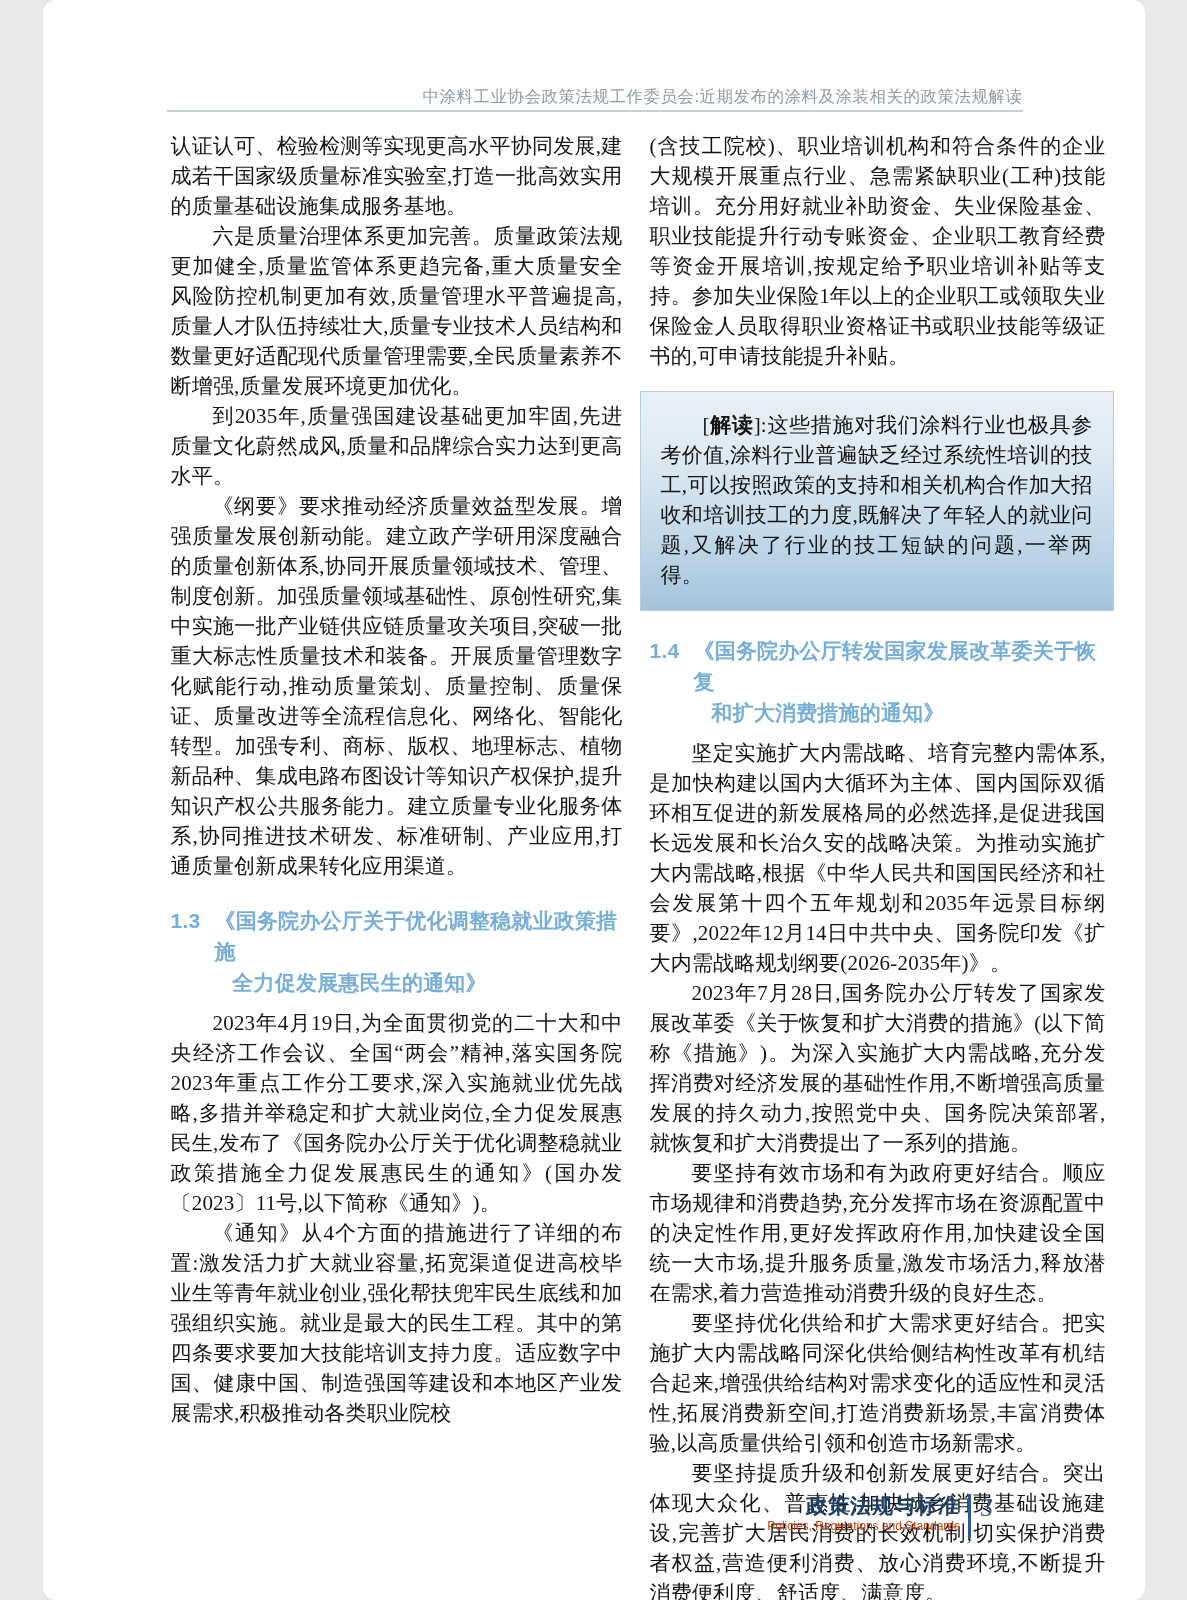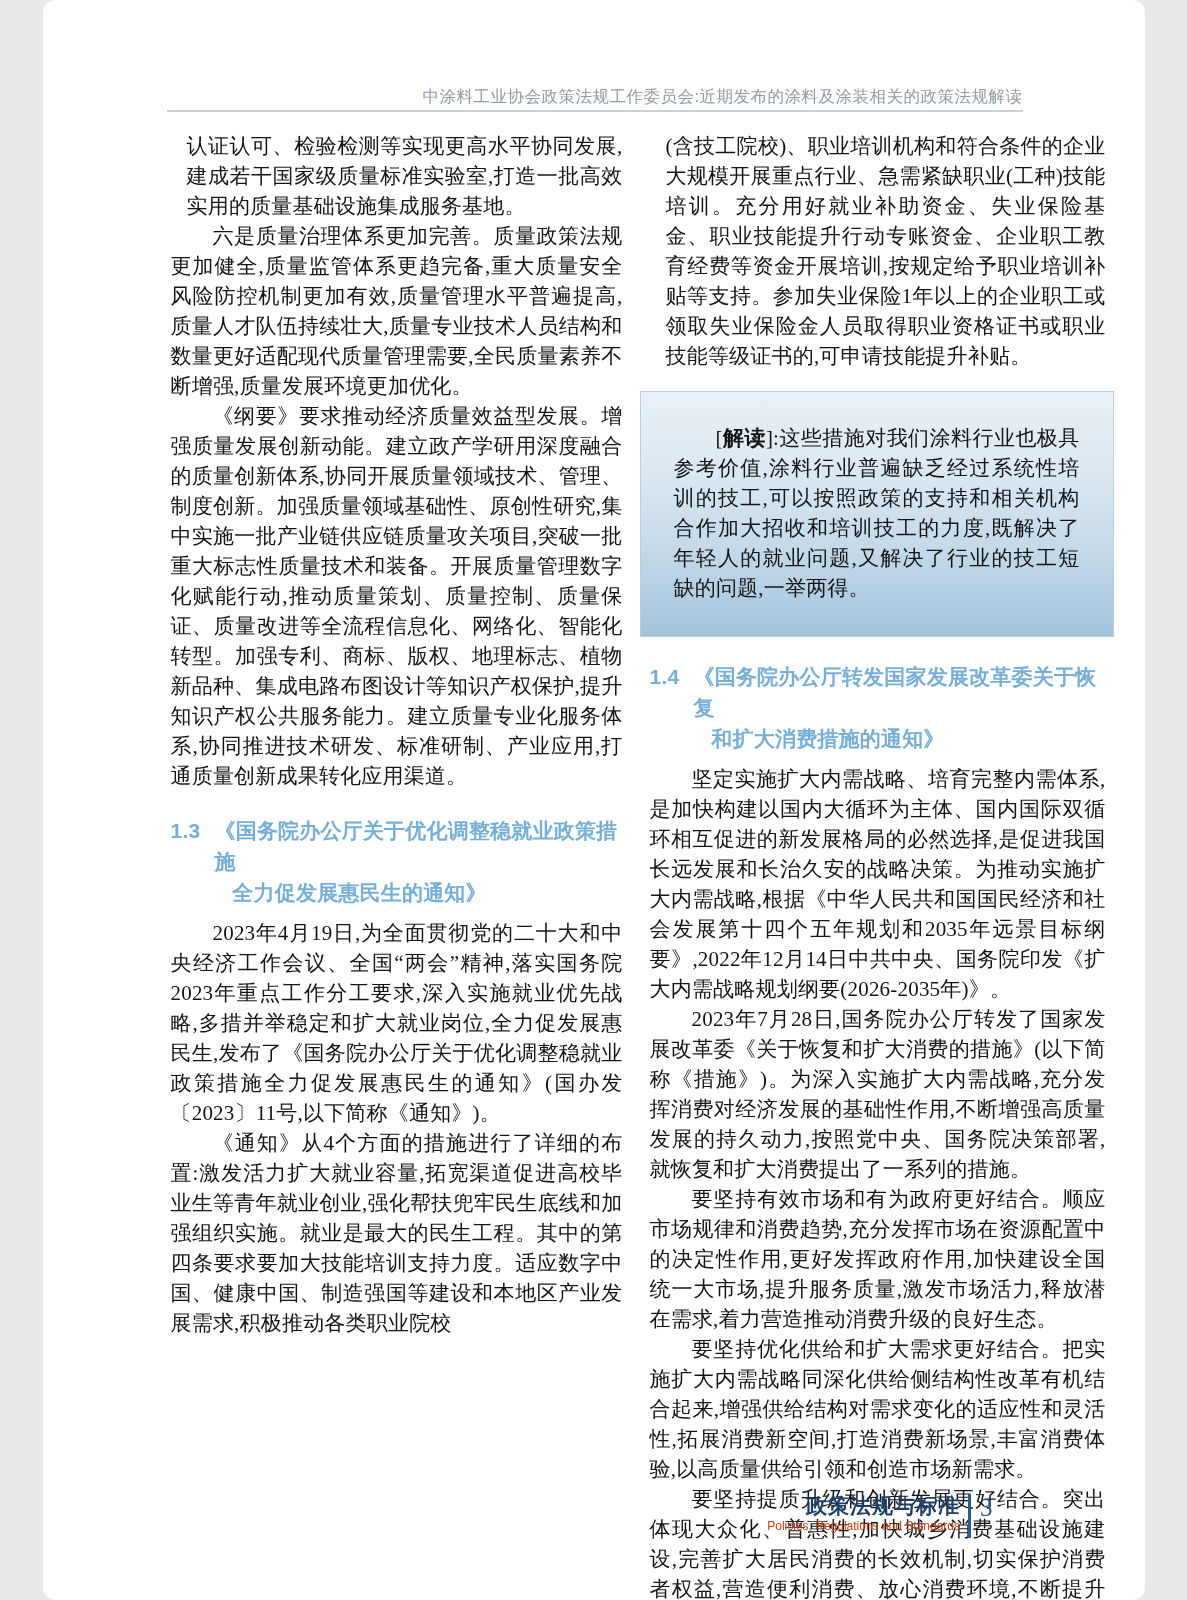--- a/index.html
+++ b/index.html
@@ -28,29 +28,29 @@
   .col{
     position:absolute;top:131px;
     width:452px;
     font-size:21px;line-height:30px;
     text-align:justify;
     letter-spacing:.2px;
   }
   .col-left{left:128px;}
   .col-right{left:607px;width:456px;}
   .para{margin:0;text-indent:2em;}
-  .para.no-indent{text-indent:0;margin-left:16px;}
+  .para.no-indent{text-indent:0;}
   
   .interp-box{
     margin:20px -8px 20px -10px;
     padding:15px 17px 17px 17px;
     background:linear-gradient(180deg,#e9f0f6 0%,#dde9f2 30%,#c4d9e9 65%,#a3c3db 100%);
     border:1px solid #b8cedd;
   }
-  .interp-box p{margin:16px;text-indent:2em;}
+  .interp-box p{margin:3px;text-indent:2em;}
   .interp-label{font-weight:bold;}
   
   .section-heading{
     margin:24px 0 10px 0;
     font-family:"Liberation Sans","DejaVu Sans",sans-serif;
     font-weight:bold;
     font-size:21px;line-height:31px;
     color:#76aed6;
     text-align:left;
     display:flex;
@@ -87,20 +87,21 @@
 <body>
 
 <div class="page">
 
   <div class="header-line">中涂料工业协会政策法规工作委员会:近期发布的涂料及涂装相关的政策法规解读</div>
   <div class="header-rule"></div>
 
   <div class="col col-left">
     <p class="para no-indent">认证认可、检验检测等实现更高水平协同发展,建成若干国家级质量标准实验室,打造一批高效实用的质量基础设施集成服务基地。</p>
     <p class="para">六是质量治理体系更加完善。质量政策法规更加健全,质量监管体系更趋完备,重大质量安全风险防控机制更加有效,质量管理水平普遍提高,质量人才队伍持续壮大,质量专业技术人员结构和数量更好适配现代质量管理需要,全民质量素养不断增强,质量发展环境更加优化。</p>
+    <p class="para">到2035年,质量强国建设基础更加牢固,先进质量文化蔚然成风,质量和品牌综合实力达到更高水平。</p>
     <p class="para">《纲要》要求推动经济质量效益型发展。增强质量发展创新动能。建立政产学研用深度融合的质量创新体系,协同开展质量领域技术、管理、制度创新。加强质量领域基础性、原创性研究,集中实施一批产业链供应链质量攻关项目,突破一批重大标志性质量技术和装备。开展质量管理数字化赋能行动,推动质量策划、质量控制、质量保证、质量改进等全流程信息化、网络化、智能化转型。加强专利、商标、版权、地理标志、植物新品种、集成电路布图设计等知识产权保护,提升知识产权公共服务能力。建立质量专业化服务体系,协同推进技术研发、标准研制、产业应用,打通质量创新成果转化应用渠道。</p>
 
 
     <div class="section-heading">
       <span class="sec-num">1.3</span>
       <span class="sec-title">
         <span class="line1">《国务院办公厅关于优化调整稳就业政策措施</span>
         <span class="line2">全力促发展惠民生的通知》</span>
       </span>
     </div>

